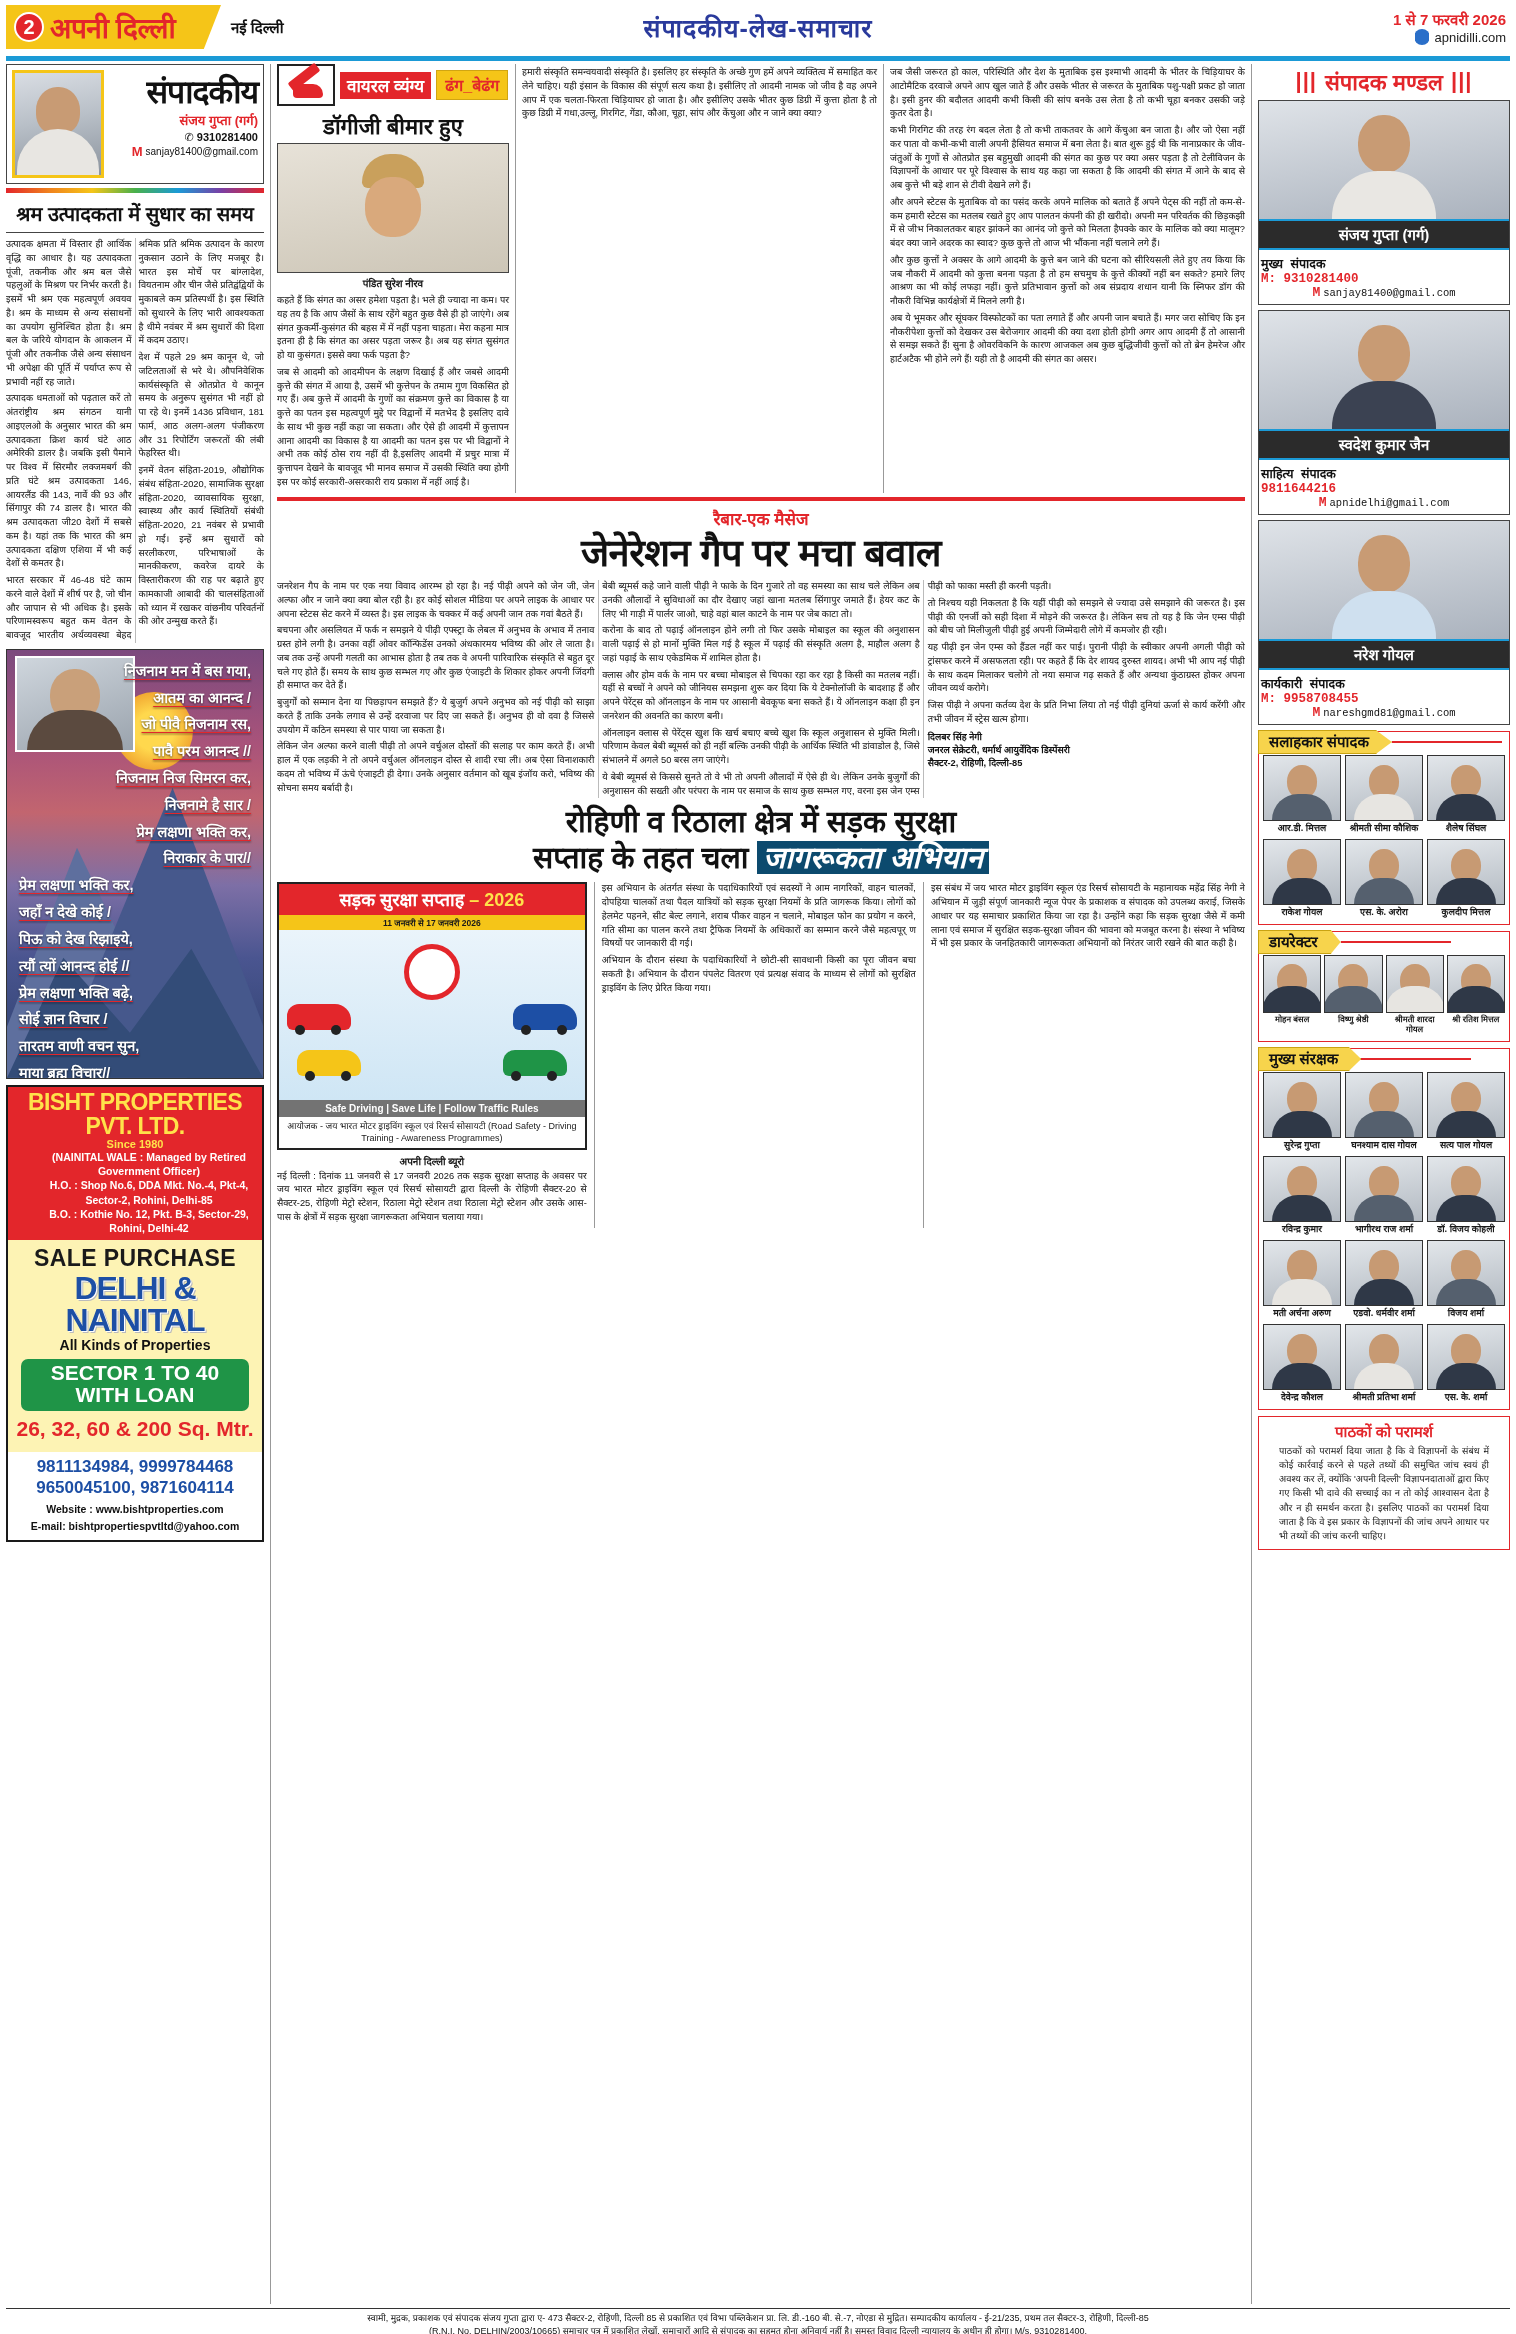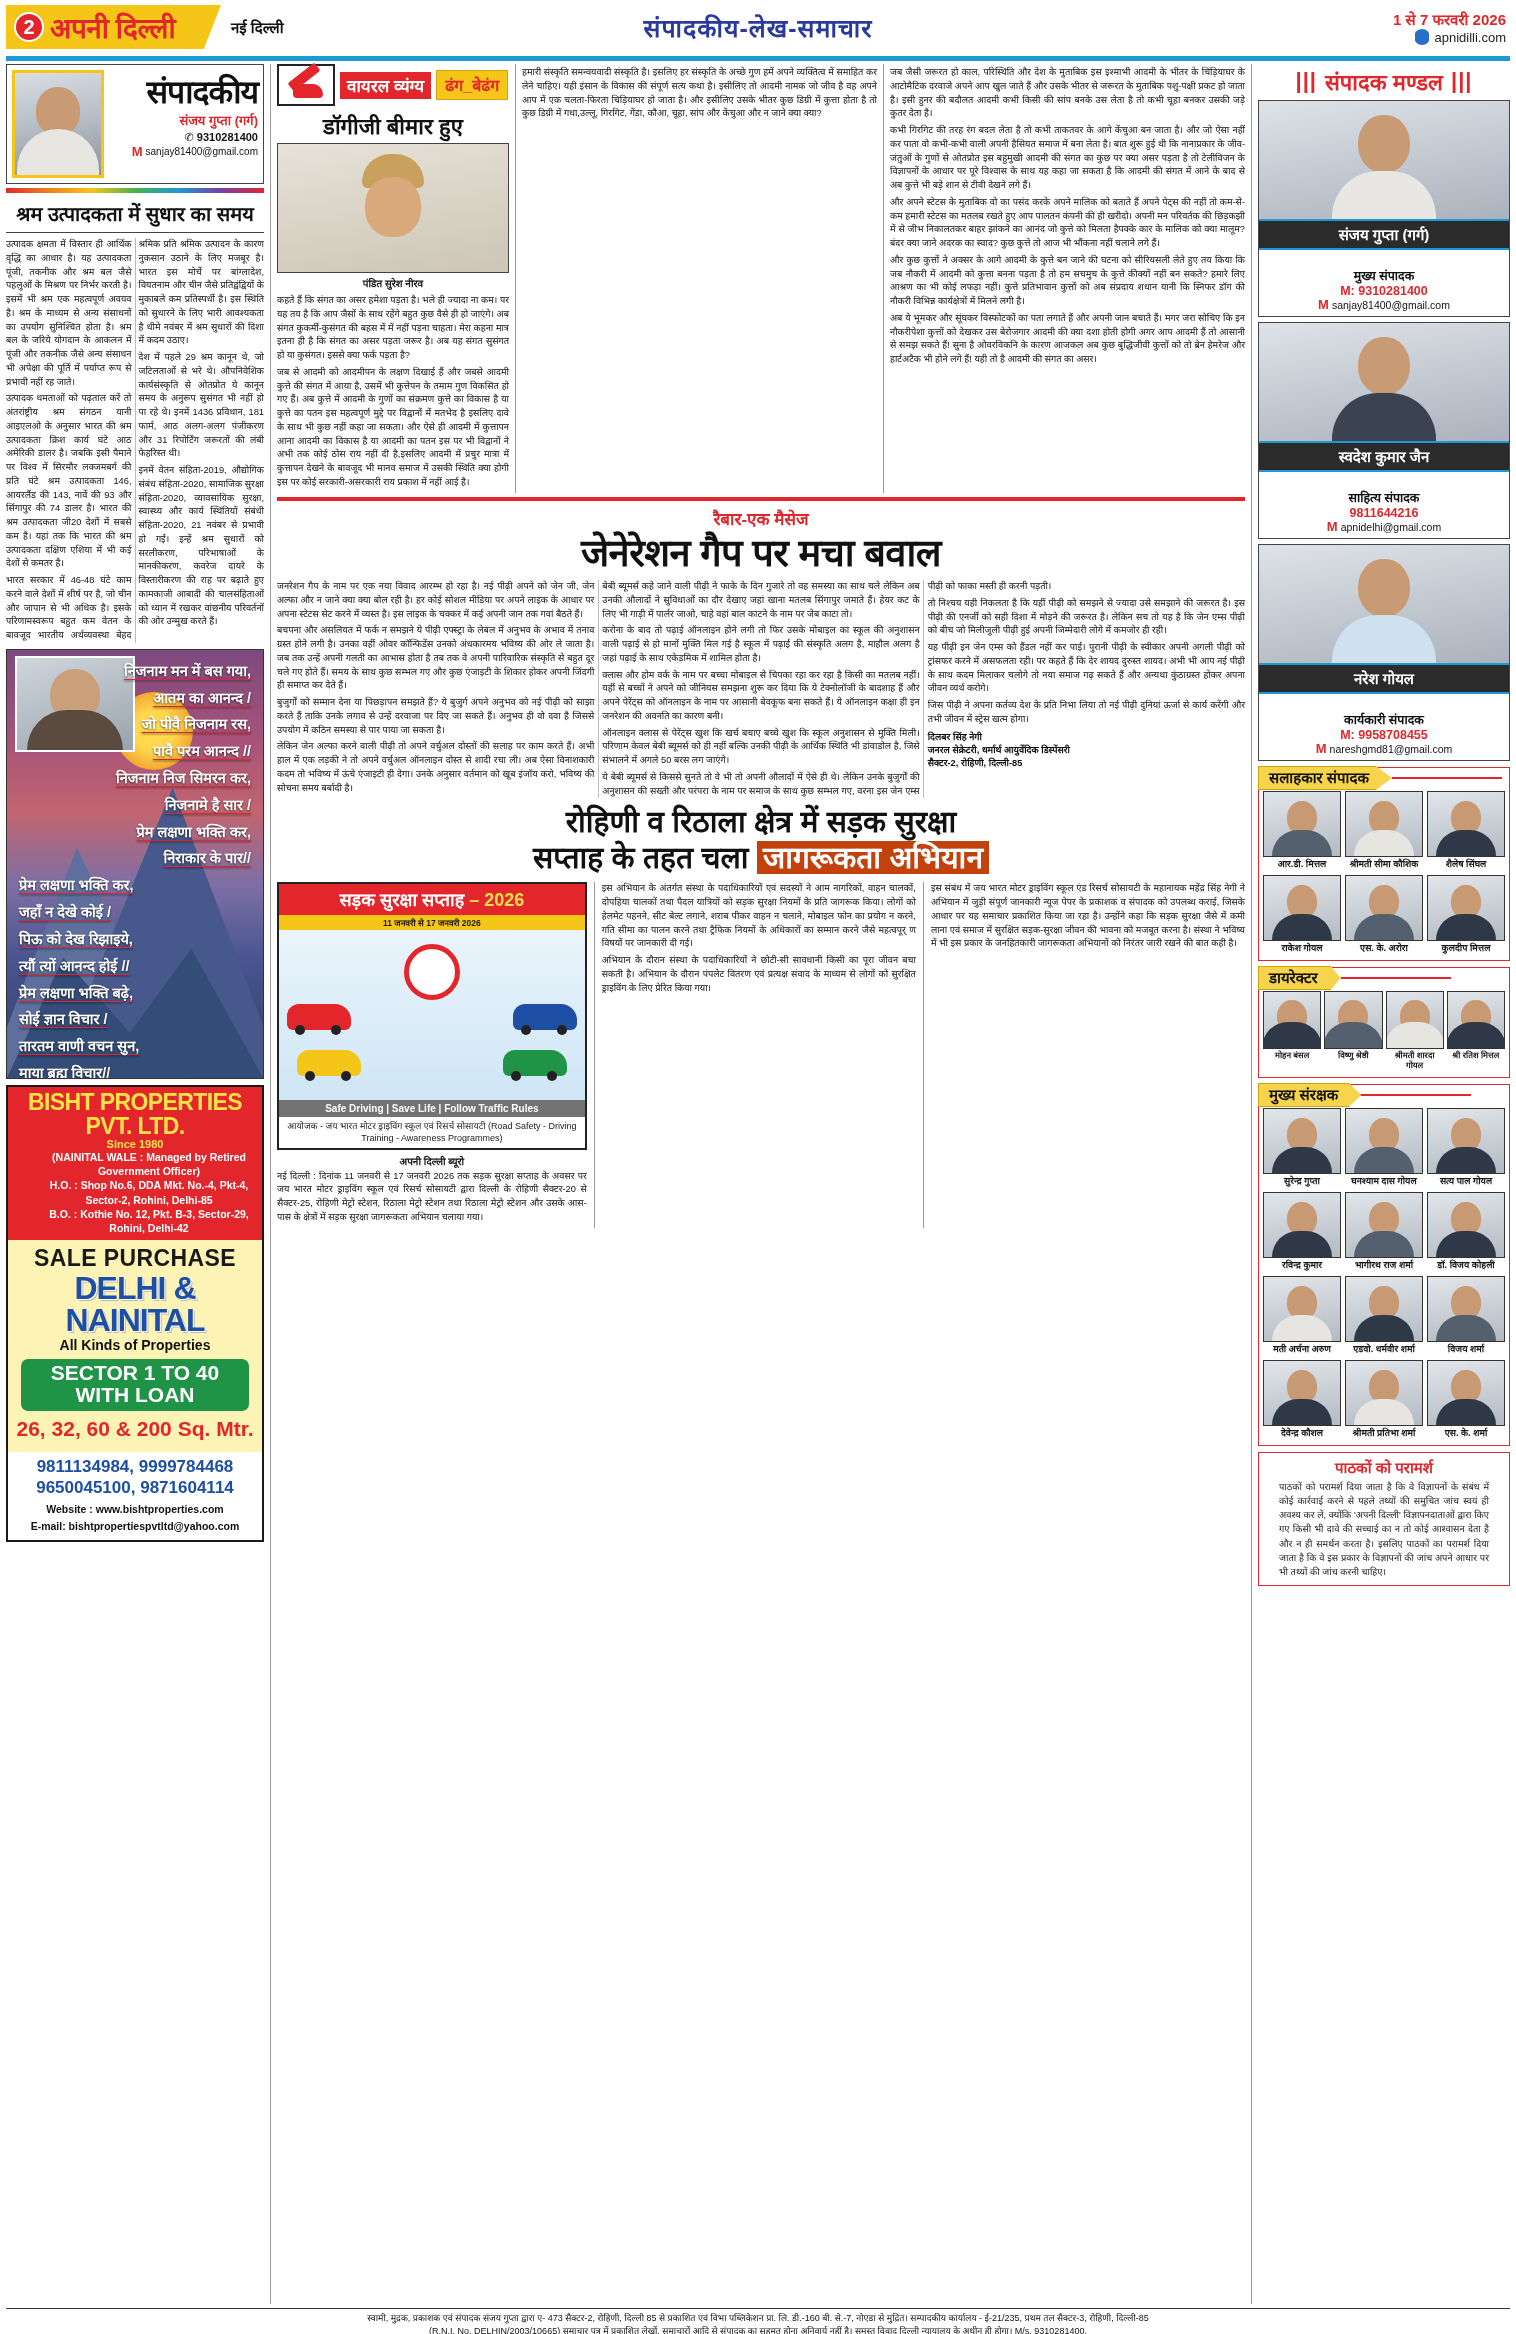--- a/index.html
+++ b/index.html
@@ -145,21 +145,21 @@
   .suresh-photo::before{content:"";position:absolute;left:50%;top:8%;transform:translateX(-50%);
     width:62px;height:34px;border-radius:30px 30px 6px 6px;background:#c9a05c;}
   .suresh-photo::after{content:"";position:absolute;left:50%;top:26%;transform:translateX(-50%);
     width:56px;height:60px;border-radius:46%;background:#d9a97c;}
   .suresh-cap{ font-size:10px; font-weight:bold; text-align:center; padding:1px 0 4px; }
 
   .rebar-tag{ font-size:17px; font-weight:bold; color:#e3262b; text-align:center; padding:6px 0 1px; }
   .gen-head{ font-size:38px; font-weight:bold; text-align:center; color:#111; line-height:1.12;
              padding:1px 0 6px; letter-spacing:-.5px;}
   .road-head{ font-size:30px; font-weight:bold; text-align:center; color:#111; line-height:1.2; padding:6px 0 2px;}
-  .road-head .hl{ background:#c2410c; color:#fff; padding:0 6px; }
+  .road-head .hl{ background:#0c4a6e; color:#fff; padding:0 6px;font-style:italic; }
   .three-col { column-count: 3; column-gap: 8px; column-rule: 1px solid #bbb; }
   .sign-block{ font-size:9.3px; font-weight:bold; line-height:1.45; margin-top:4px;}
 
   
   .road-ad{ border:2px solid #222; background:#fff; }
   .road-ad-top{ background:#e3262b;color:#fff;text-align:center;font-size:18px;font-weight:bold;padding:3px 0 4px;}
   .road-ad-top .yr{ color:#ffe24a; }
   .road-ad-body{ height:170px; position:relative; background:linear-gradient(180deg,#eaf4fb,#cfe6f5); overflow:hidden;}
   .car{ position:absolute; width:64px;height:26px;border-radius:12px 16px 6px 6px; }
   .car::after{content:"";position:absolute;left:8px;bottom:-5px;width:10px;height:10px;border-radius:50%;background:#222;
@@ -177,21 +177,21 @@
   .editor-photo{ height:118px; border-bottom:0; position:relative; overflow:hidden;
     background:linear-gradient(170deg,#dfe3e8,#aab2bd);}
   .editor-photo::before{content:"";position:absolute;left:50%;top:12%;transform:translateX(-50%);
     width:52px;height:58px;border-radius:48%;background:#c89b74;}
   .editor-photo::after{content:"";position:absolute;left:50%;bottom:0;transform:translateX(-50%);
     width:104px;height:48px;border-radius:46px 46px 0 0;background:#e9e7e3;}
   .editor-photo.suit::after{ background:#3b4252; }
   .editor-photo.lblue::after{ background:#cfe0ef; }
   .editor-namebar{ background:#2b2b2b; color:#fff; text-align:center; font-size:15px; font-weight:bold;
     padding:3px 2px 4px; border-top:2px solid #1b9ad6; border-bottom:2px solid #1b9ad6;}
-  .editor-meta{ text-align:center; padding:17px 2px 5px; }
+  .editor-meta{ padding:5px 2px 5px;font-family:Liberation Mono, monospace; }
   .editor-role{ font-size:12.5px; font-weight:bold; color:#111; }
   .editor-m{ font-size:12.5px; font-weight:bold; color:#e3262b; }
   .editor-mail{ font-size:10.5px; color:#111; display:flex; justify-content:center; align-items:center; gap:3px;}
 
   .panel{ border:1px solid #e3262b; margin-top:6px; padding:0 4px 5px; }
   .panel-tab{ position:relative; margin:-1px 0 4px -5px; display:inline-block; }
   .tab-yellow{
     background:#f7d44c; border:1px solid #c9a312; color:#111; font-weight:bold; font-size:15px;
     padding:2px 22px 3px 10px; clip-path: polygon(0 0, 88% 0, 100% 50%, 88% 100%, 0 100%);
   }

